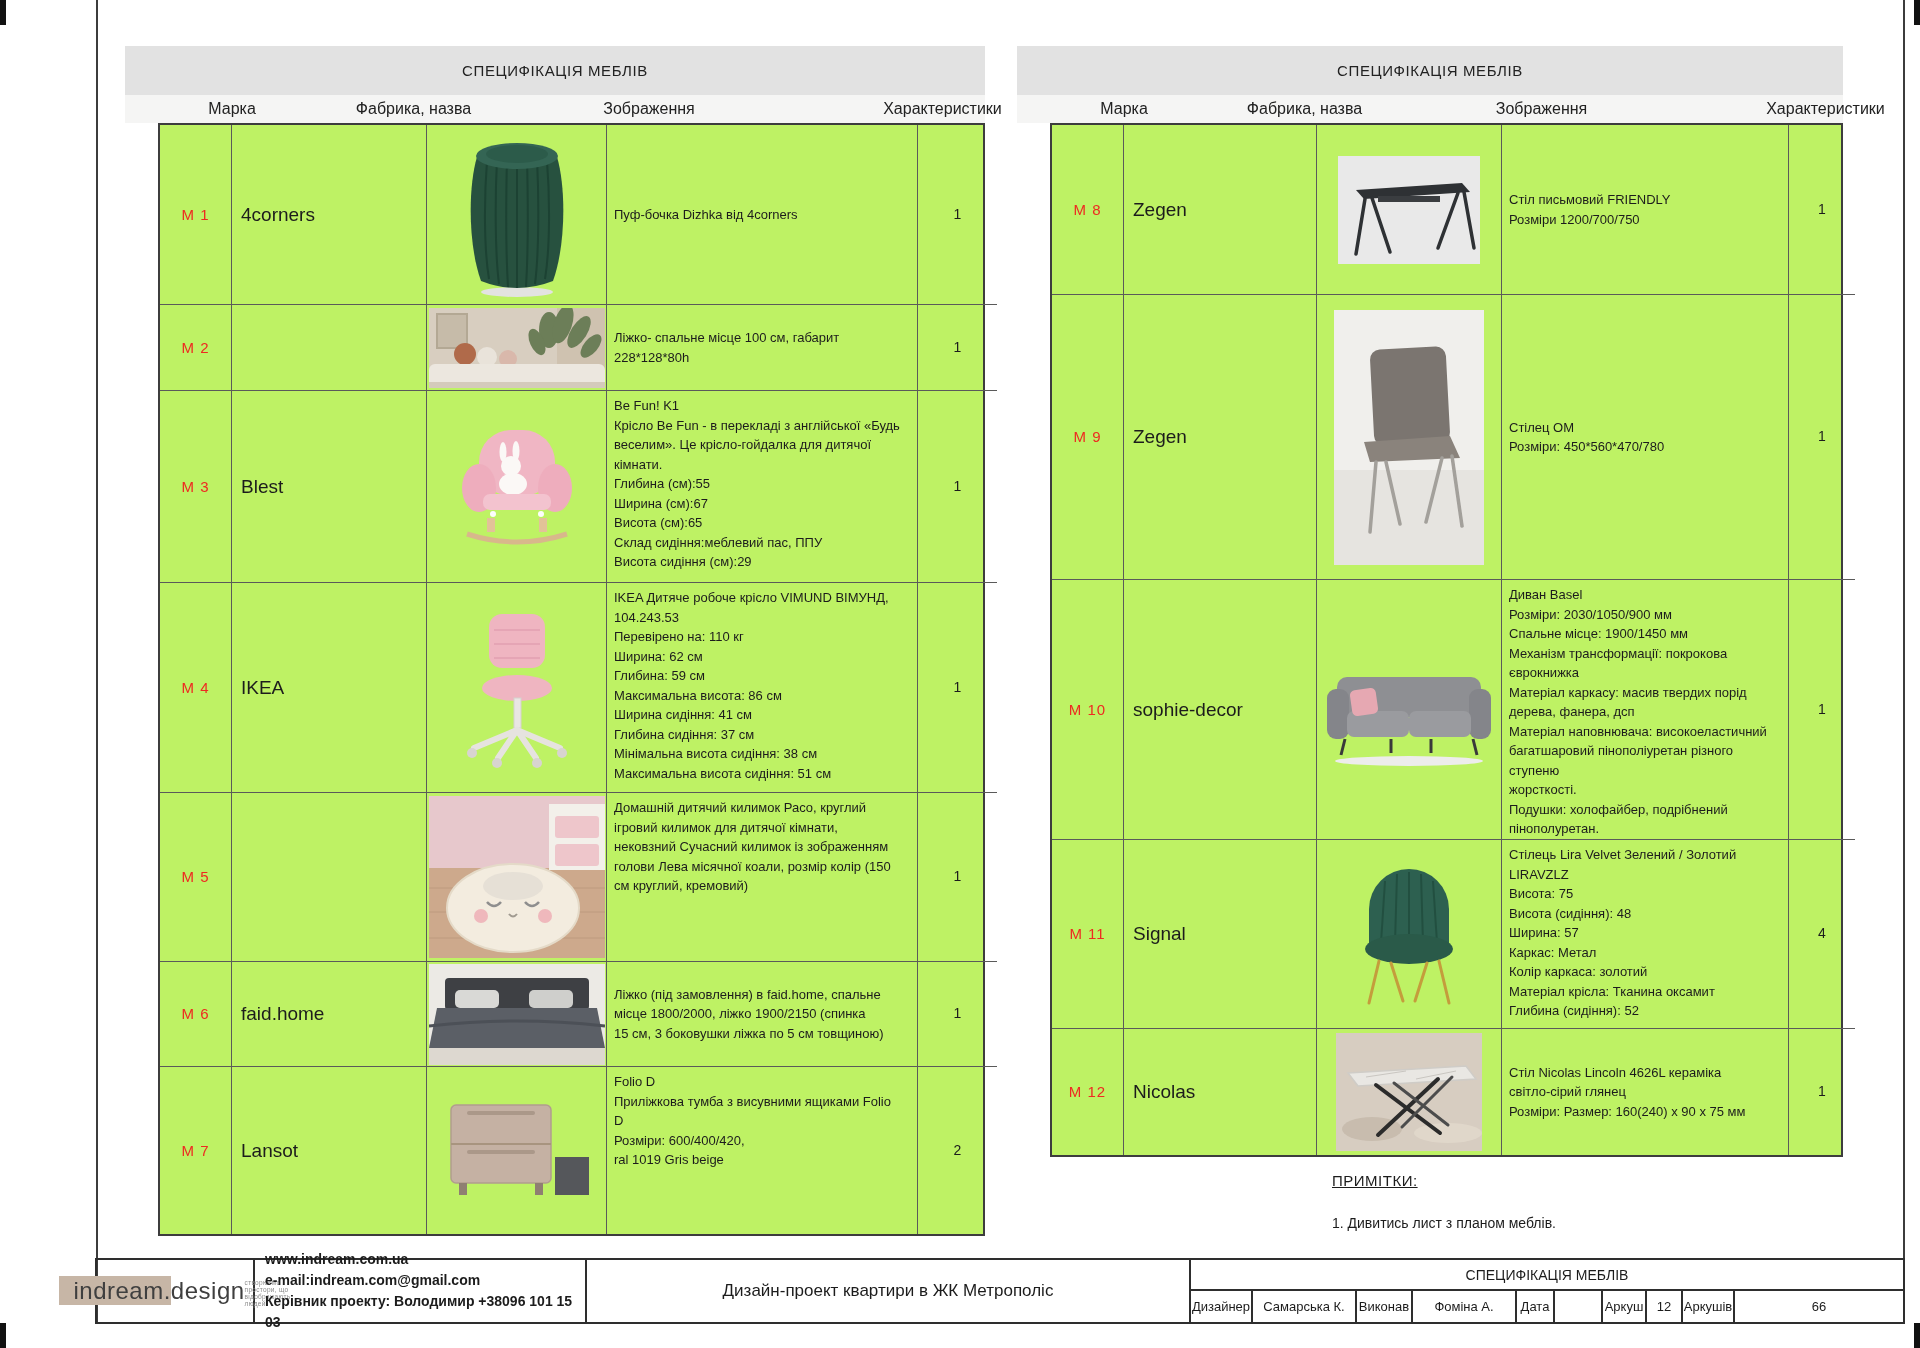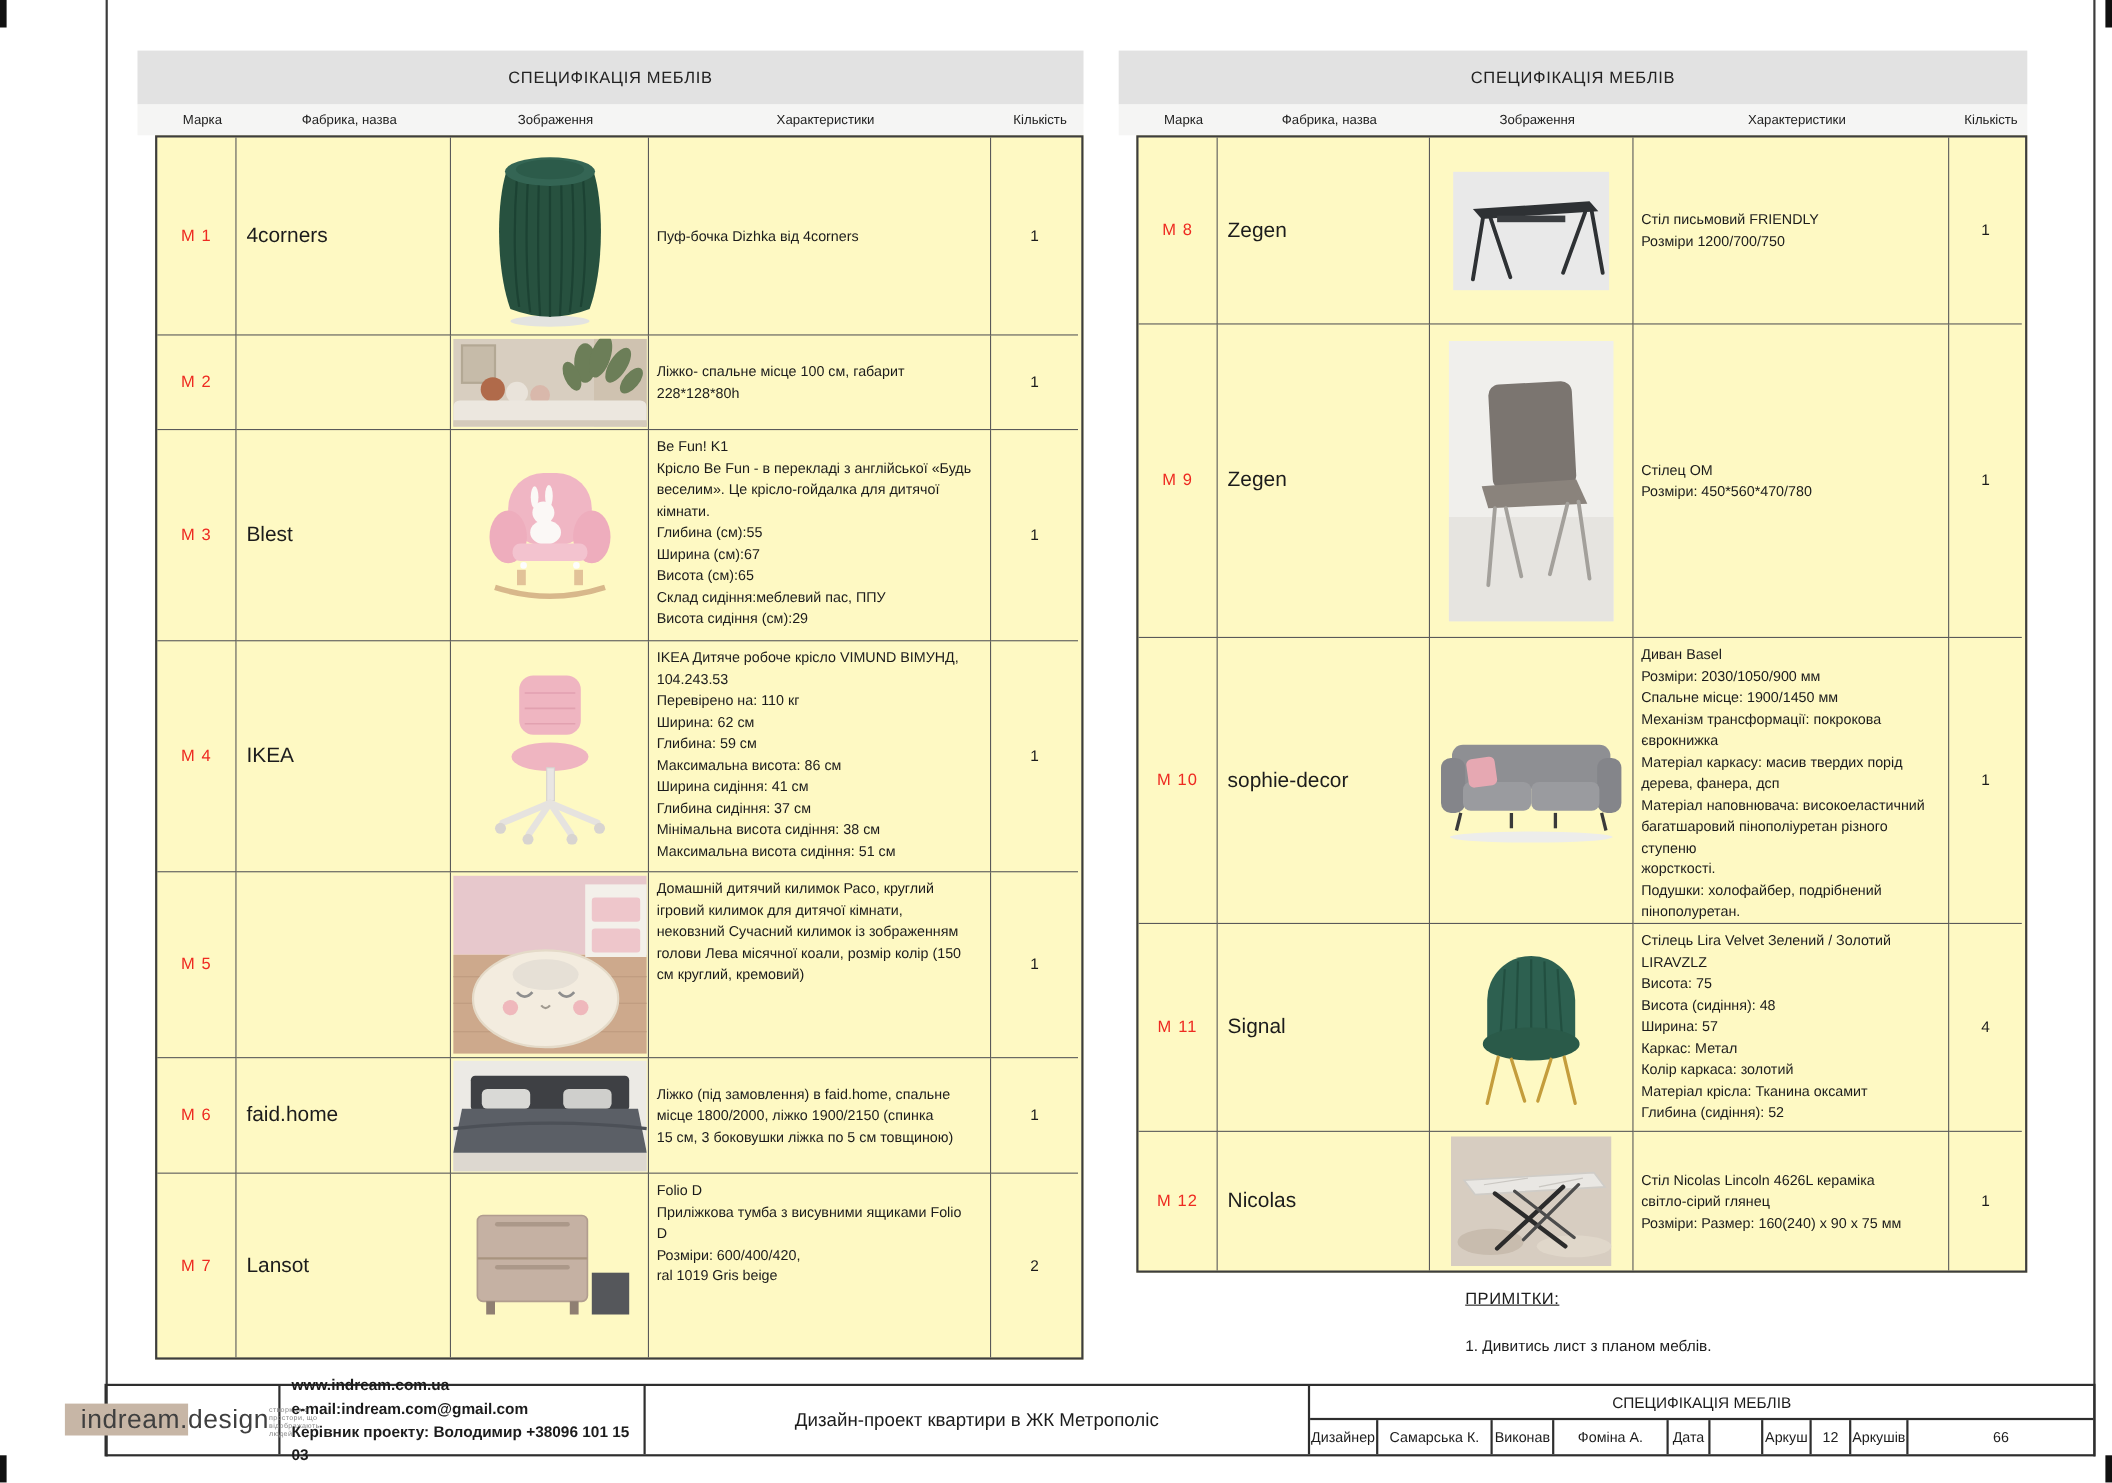--- a/index.html
+++ b/index.html
@@ -5,23 +5,23 @@
   html,body{margin:0;padding:0;background:#fff;}
   .sheet{position:relative;width:1920px;height:1348px;background:#ffffff;
          font-family:"Liberation Sans","DejaVu Sans",sans-serif;color:#1c1c1c;overflow:hidden;}
   
   .vline{position:absolute;top:0;width:2px;background:#3c3c3c;}
   .cornermark{position:absolute;width:6px;height:25px;background:#111;}
   
   .spec{position:absolute;}
   .band{height:49px;background:#e2e2e2;display:flex;align-items:center;justify-content:center;
         font-size:15px;letter-spacing:.6px;color:#222;}
-  .colhead{height:28px;background:#f5f5f4;display:grid;align-items:center;font-size:12px;color:#222;}
+  .colhead{height:28px;background:#f5f5f4;display:grid;align-items:center;font-size:16px;color:#222;gap:48px;}
   .colhead .ch{text-align:center;}
-  .tbody{display:grid;border:2px solid #3d3d3d;background:#fef9c3;margin-left:16px;}
+  .tbody{display:grid;border:2px solid #3d3d3d;background:#bef264;margin-left:33px;}
   .cell{border-right:1px solid #5a5a5a;border-bottom:1px solid #5a5a5a;overflow:hidden;
         font-size:13px;line-height:19.5px;}
   .cell.lastcol{border-right:none;}
   .cell.lastrow{border-bottom:none;}
   .cell.mark{display:flex;align-items:center;justify-content:center;
              color:#ee2a21;font-size:15px;letter-spacing:1px;}
   .cell.factory{display:flex;align-items:center;padding-left:9px;font-size:19px;text-align:right;}
   .cell.img{display:flex;align-items:center;justify-content:center;}
   .cell.specs{white-space:pre-line;padding:5px 7px;font-size:13px;}
   .cell.specs.vmid{display:flex;align-items:center;}

